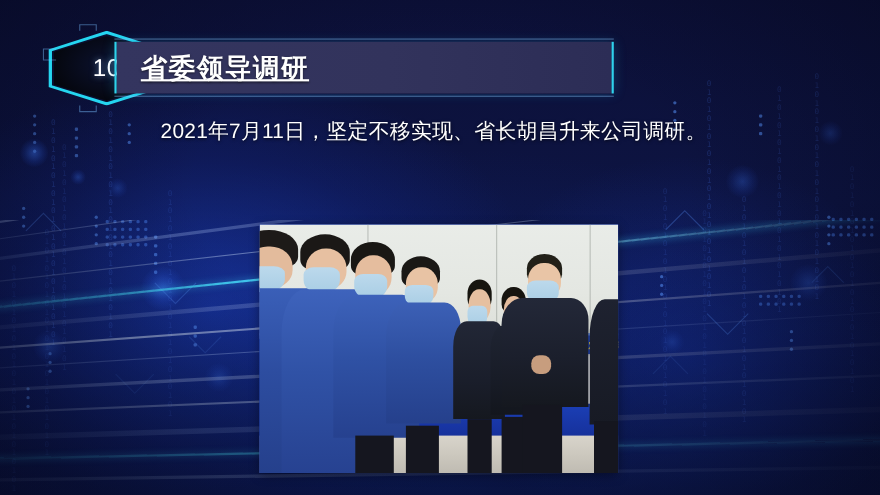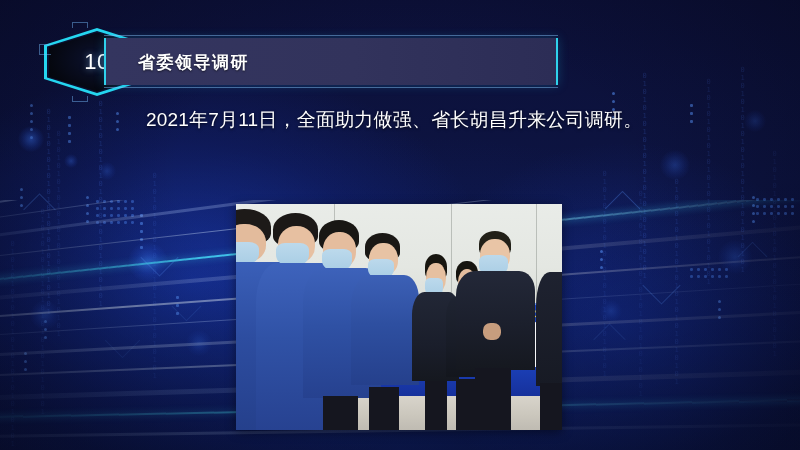--- a/index.html
+++ b/index.html
@@ -67,23 +67,23 @@
 
   
   .titlebar{position:absolute;left:104px;top:38px;width:450px;height:47px;
     background:linear-gradient(90deg,#34355f 0%,#32335c 55%,#2c2d56 100%);
     border-left:2px solid #2fd2ec;border-right:2px solid #2fd2ec;
     box-shadow:0 0 10px rgba(30,170,220,0.28);}
   .titlebar:before{content:"";position:absolute;left:-2px;right:-2px;top:-3px;height:1px;
     background:rgba(140,200,255,0.45);}
   .titlebar:after{content:"";position:absolute;left:-2px;right:-2px;bottom:-3px;height:1px;
     background:rgba(140,200,255,0.45);}
-  .titletext{position:absolute;left:32px;top:50%;transform:translateY(-50%);
-    color:#ffffff;font-size:17px;font-weight:bold;letter-spacing:1.5px;
-    text-shadow:0 1px 2px rgba(0,0,0,0.6);white-space:nowrap;}
+  .titletext{position:absolute;left:22px;top:50%;transform:translateY(-50%);
+    color:#ffffff;font-size:24px;font-weight:bold;letter-spacing:1.5px;
+    text-shadow:0 1px 2px rgba(0,0,0,0.6);white-space:nowrap;text-decoration:underline;}
 
   
   .body-text{position:absolute;left:108px;top:104px;width:596px;
     color:#ffffff;font-size:19px;line-height:31px;letter-spacing:0.2px;
     text-shadow:0 1px 3px rgba(0,0,0,0.75);}
   .body-text p{margin:0;}
   .body-text p.ind{text-indent:2em;}
 
   
   .photo{position:absolute;left:236px;top:204px;width:326px;height:226px;
@@ -335,21 +335,21 @@
     <div class="hexbrk" style="left:28px;top:-6px;width:14px;height:5px;border-bottom:none;"></div>
     <div class="hexbrk" style="left:28px;bottom:-6px;width:14px;height:5px;border-top:none;"></div>
     <div class="hexnum nosel">10</div>
   </div>
 
   <div class="titlebar">
     <div class="titletext nosel">省委领导调研</div>
   </div>
 
   <div class="body-text nosel">
-    <p class="ind">2021年7月11日，全面助力做强、省长胡昌升来公司调研。</p>
+    <p class="ind">2021年7月11日，坚定不移实现、省长胡昌升来公司调研。</p>
   </div>
 
   <div class="photo">
 
     <div class="wall"></div>
     <div class="wallseam" style="left:30%;"></div>
     <div class="wallseam" style="left:66%;"></div>
     <div class="wallseam" style="left:92%;"></div>
 
     <div class="board" style="top:44%;height:56%;"></div>

